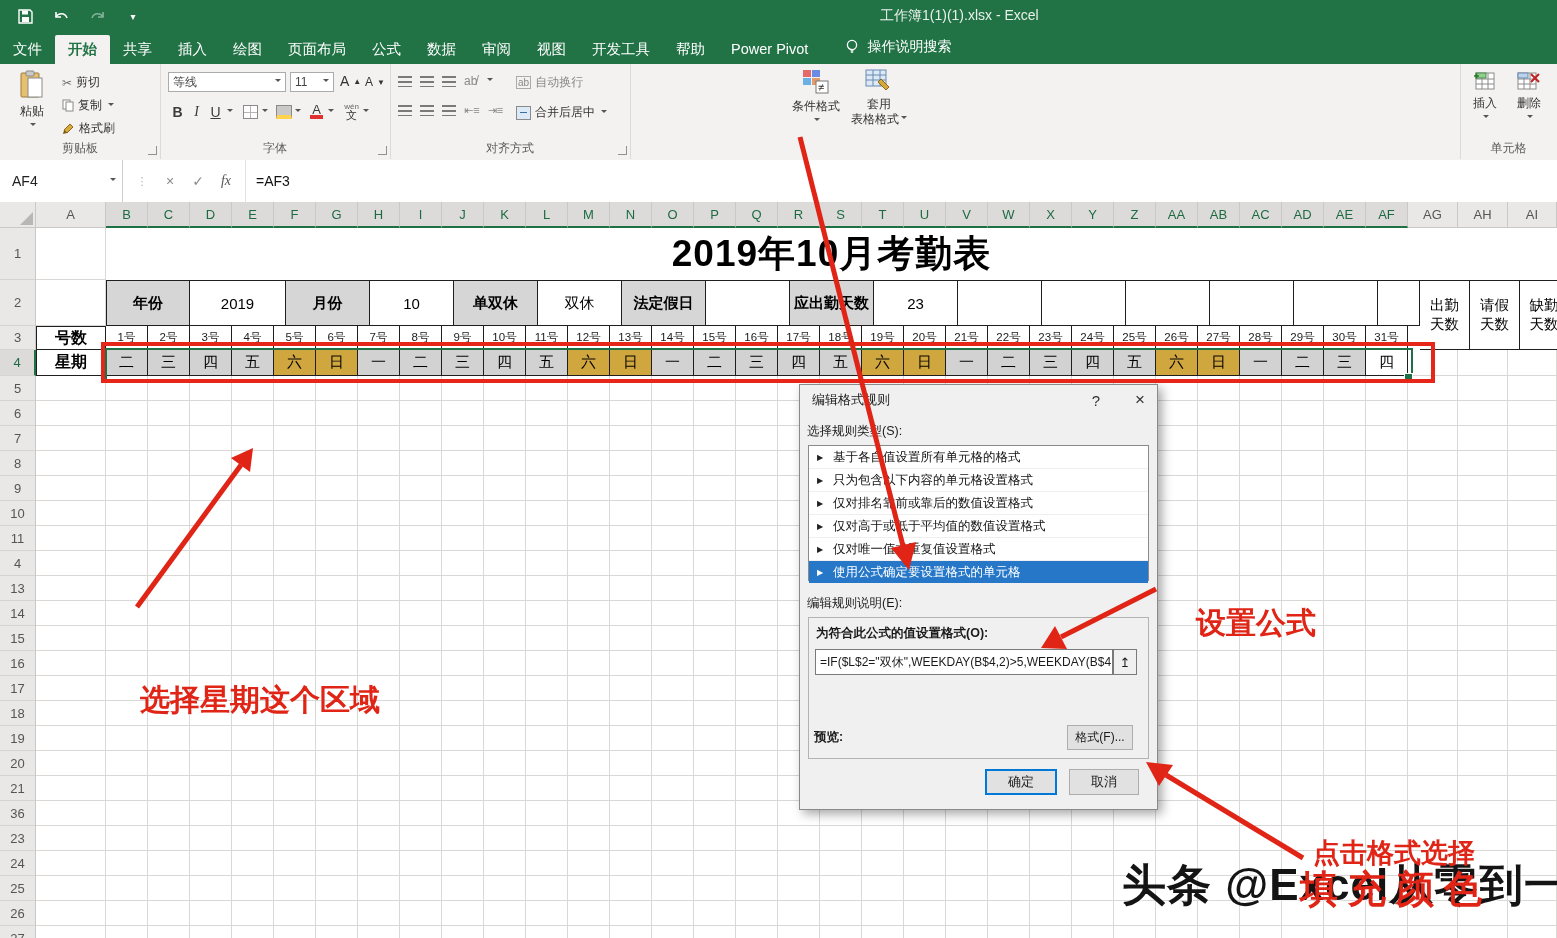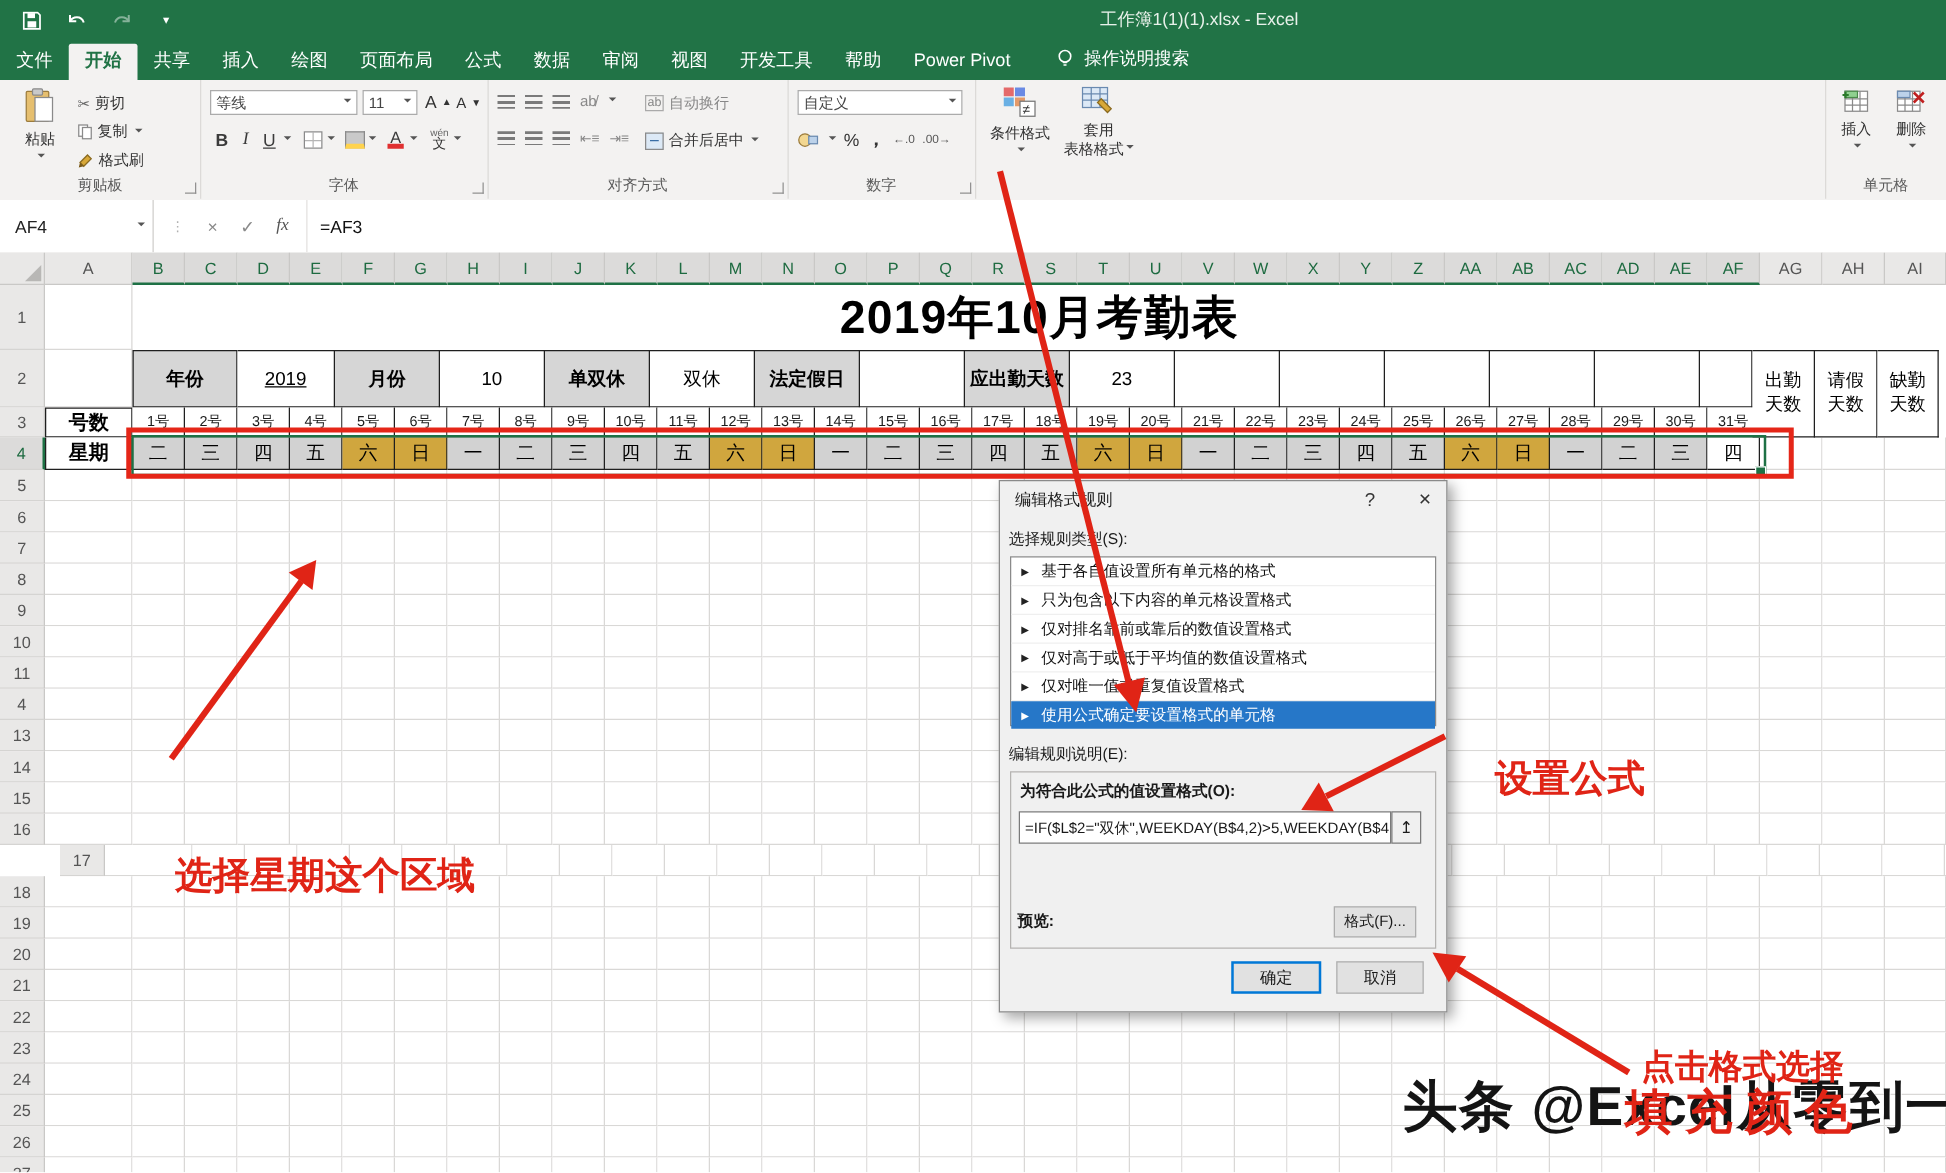--- a/index.html
+++ b/index.html
@@ -247,39 +247,20 @@
       </div>
       <div class="smallrow" style="left:126px;top:40px;">
         <span class="icon12" style="background:linear-gradient(#3a6ea5,#3a6ea5) 50% 50%/7px 1px no-repeat,#dce9f6;"></span>
         <span>合并后居中</span>
           <span class="caret"></span>
       </div>
       <div class="glabel">对齐方式</div>
       <span class="launcher"></span>
     </div>
 
-    <div class="rgroup" style="left:630px;width:150px;">
-      <div class="combo" style="position:absolute;left:8px;top:8px;width:132px;">
-          <span>自定义</span>
-          <span class="caret"></span>
-        </div>
-      <div class="smallrow" style="left:8px;top:38px;gap:6px;">
-        <svg width="17" height="14" viewBox="0 0 17 14">
-            <circle cx="6" cy="7" r="5" fill="#f2d791" stroke="#9c7c3c"></circle>
-            <rect x="9" y="4" width="7" height="6" fill="#bcd2ea" stroke="#6a8ab0"></rect>
-          </svg>
-        <span class="caret"></span>
-        <span style="font-size:14px;">%</span>
-        <span style="font-size:15px;font-weight:bold;">，</span>
-        <span style="font-size:9.5px;color:#555;">←.0</span>
-        <span style="font-size:9.5px;color:#555;">.00→</span>
-      </div>
-      <div class="glabel">数字</div>
-      <span class="launcher"></span>
-    </div>
 
     <div class="rgroup" style="left:780px;width:680px;">
       <div class="bigbtn" style="left:8px;top:5px;width:56px;">
         <svg width="28" height="26" viewBox="0 0 28 26">
             <rect x="1" y="1" width="8" height="7" fill="#e46a6a"></rect>
             <rect x="10" y="1" width="8" height="7" fill="#6a8ae4"></rect>
             <rect x="1" y="9" width="8" height="7" fill="#6ab0e4"></rect>
             <rect x="10" y="9" width="8" height="7" fill="#e49a6a"></rect>
             <rect x="14" y="12" width="12" height="12" fill="#fff" stroke="#777"></rect>
             <text x="16" y="22" font-size="11" fill="#333">≠</text>
@@ -381,21 +362,21 @@
           <div class="c rnum" style="width: 36px;">1</div>
           <div class="c g" style="width: 70px;"></div>
           <div class="c " style="width: 1451px;">
             <span id="bigtitle">2019年10月考勤表</span>
           </div>
         </div>
         <div class="srow" style="height: 46px; align-items: flex-start;">
           <div class="c rnum" style="width: 36px; height: 100%;">2</div>
           <div class="c g" style="width: 70px; height: 100%;"></div>
           <div class="c tb tt tl grayhdr r2c" style="width: 84px; height: 100%;">年份</div>
-          <div class="c tb tt r2v" style="width: 78px; height: 100%; text-decoration: underline;">2019</div>
+          <div class="c tb tt r2v" style="width: 96px; height: 100%;">2019</div>
           <div class="c tb tt grayhdr r2c" style="width: 84px; height: 100%;">月份</div>
           <div class="c tb tt r2v" style="width: 84px; height: 100%;">10</div>
           <div class="c tb tt grayhdr r2c" style="width: 84px; height: 100%;">单双休</div>
           <div class="c tb tt r2v" style="width: 84px; height: 100%;">双休</div>
           <div class="c tb tt grayhdr r2c" style="width: 84px; height: 100%;">法定假日</div>
           <div class="c tb tt r2v" style="width: 84px; height: 100%;"></div>
           <div class="c tb tt grayhdr r2c" style="width: 84px; height: 100%;">应出勤天数</div>
           <div class="c tb tt r2v" style="width: 84px; height: 100%;">23</div>
           <div class="c tb tt r2v" style="width: 84px; height: 100%;"></div>
           <div class="c tb tt r2v" style="width: 84px; height: 100%;"></div>
@@ -929,21 +910,21 @@
           <div class="c g" style="width: 42px;"></div>
           <div class="c g" style="width: 42px;"></div>
           <div class="c g" style="width: 42px;"></div>
           <div class="c g" style="width: 42px;"></div>
           <div class="c g" style="width: 42px;"></div>
           <div class="c g" style="width: 42px;"></div>
           <div class="c g" style="width: 50px;"></div>
           <div class="c g" style="width: 50px;"></div>
           <div class="c g" style="width: 49px;"></div>
         </div>
-        <div class="srow" style="height: 25px; padding-left: 48px;">
+        <div class="srow" style="height: 25px;">
           <div class="c rnum" style="width: 36px;">17</div>
           <div class="c g" style="width: 70px;"></div>
           <div class="c g" style="width: 42px;"></div>
           <div class="c g" style="width: 42px;"></div>
           <div class="c g" style="width: 42px;"></div>
           <div class="c g" style="width: 42px;"></div>
           <div class="c g" style="width: 42px;"></div>
           <div class="c g" style="width: 42px;"></div>
           <div class="c g" style="width: 42px;"></div>
           <div class="c g" style="width: 42px;"></div>
@@ -1120,21 +1101,21 @@
           <div class="c g" style="width: 42px;"></div>
           <div class="c g" style="width: 42px;"></div>
           <div class="c g" style="width: 42px;"></div>
           <div class="c g" style="width: 42px;"></div>
           <div class="c g" style="width: 42px;"></div>
           <div class="c g" style="width: 50px;"></div>
           <div class="c g" style="width: 50px;"></div>
           <div class="c g" style="width: 49px;"></div>
         </div>
         <div class="srow" style="height: 25px;">
-          <div class="c rnum" style="width: 36px;">22</div>
+          <div class="c rnum" style="width: 36px;">36</div>
           <div class="c g" style="width: 70px;"></div>
           <div class="c g" style="width: 42px;"></div>
           <div class="c g" style="width: 42px;"></div>
           <div class="c g" style="width: 42px;"></div>
           <div class="c g" style="width: 42px;"></div>
           <div class="c g" style="width: 42px;"></div>
           <div class="c g" style="width: 42px;"></div>
           <div class="c g" style="width: 42px;"></div>
           <div class="c g" style="width: 42px;"></div>
           <div class="c g" style="width: 42px;"></div>

